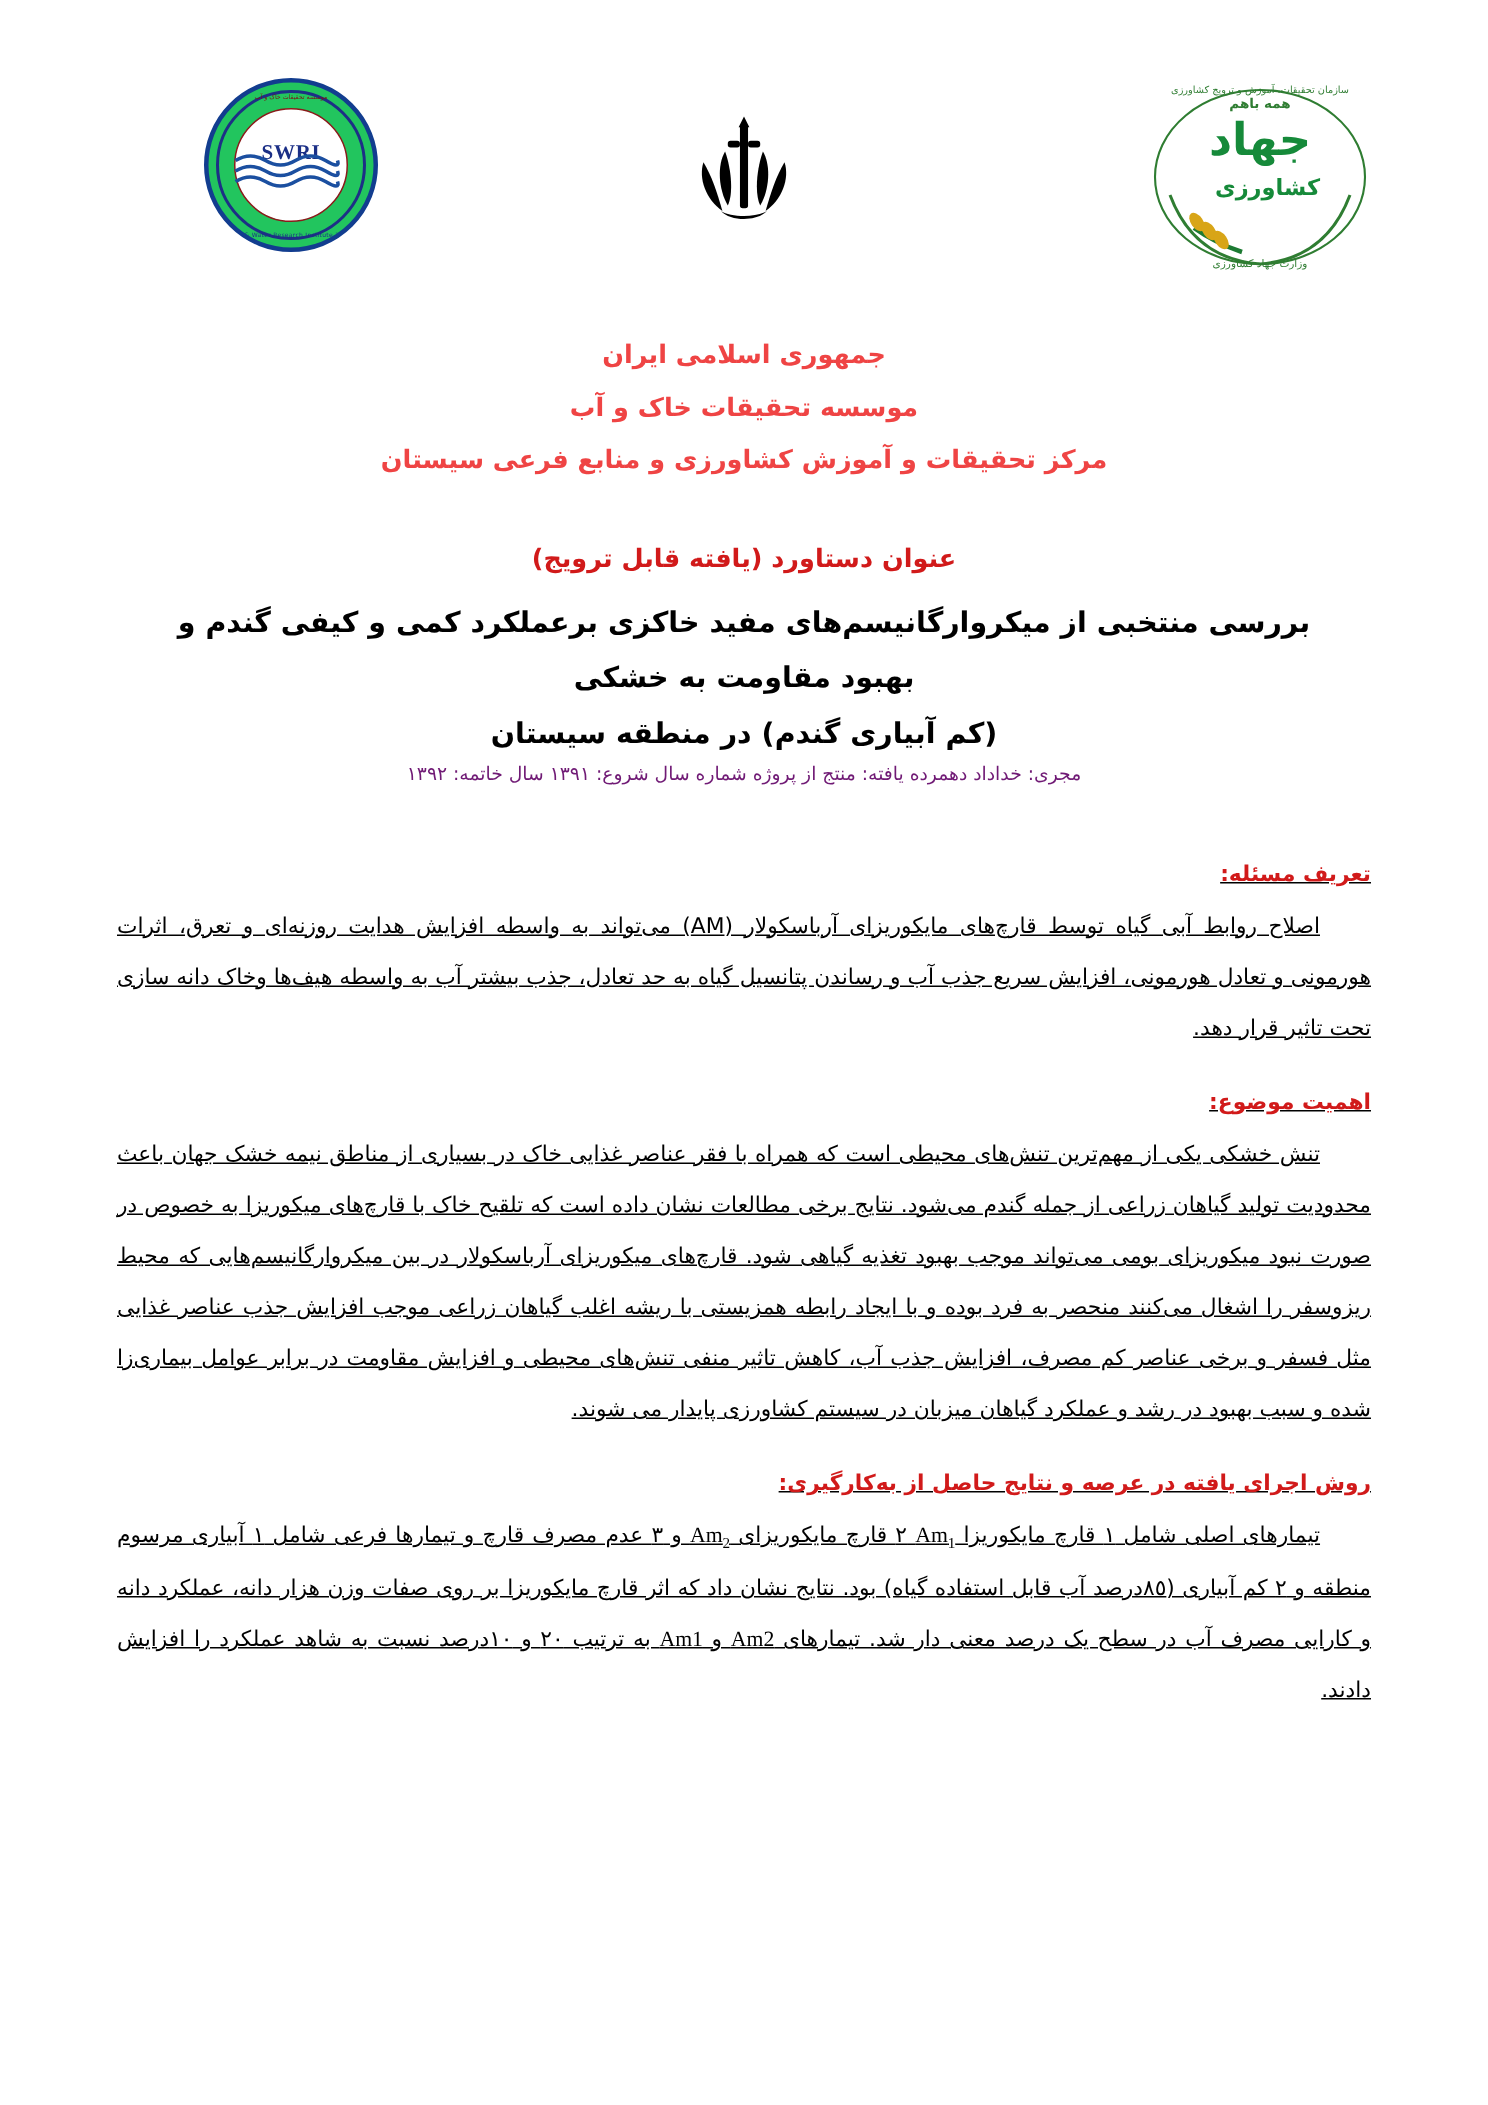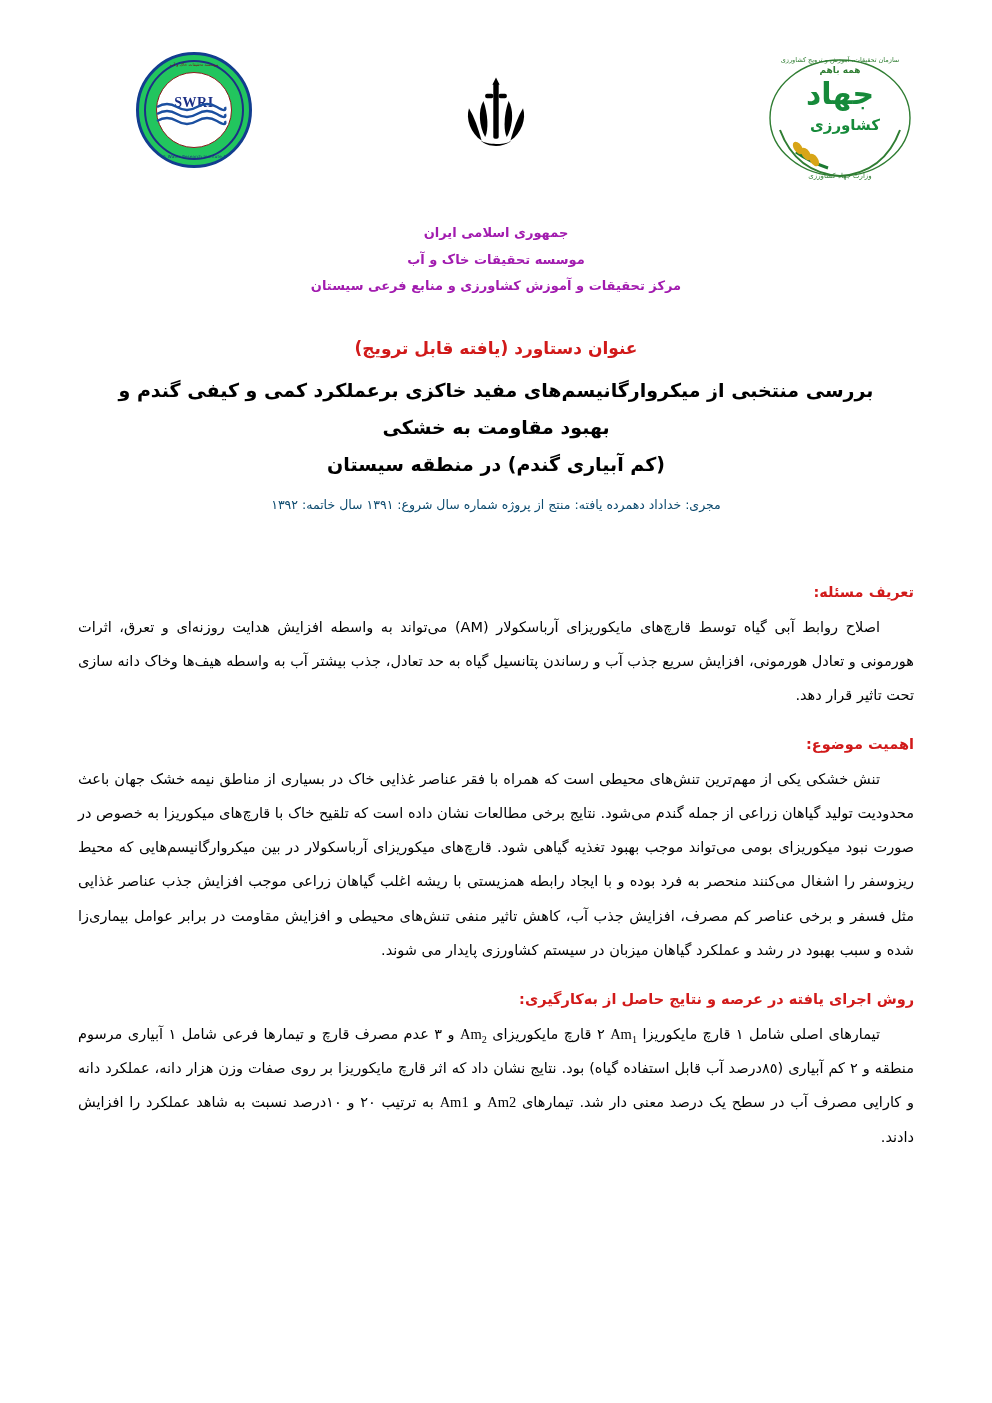--- a/index.html
+++ b/index.html
@@ -171,22 +171,22 @@
 
   
   .org-block {
     text-align: center;
     margin-top: 28px;
     line-height: 2.05;
   }
   .org-line {
     font-family: "DejaVu Sans", sans-serif;
     font-weight: bold;
-    font-size: 13px;
-    color: #a21caf;
+    font-size: 17px;
+    color: #ef4444;
   }
 
   
   .title-block {
     text-align: center;
     margin-top: 38px;
   }
   .doc-kicker {
     color: #d11a1a;
     font-weight: bold;
@@ -195,29 +195,29 @@
     text-align: center;
   }
   .doc-title {
     font-weight: bold;
     font-size: 19px;
     line-height: 1.95;
     color: #000;
     padding: 0 26px;
   }
   .meta-line {
-    margin-top: 14px;
-    color: #0c4a6e;
+    color: #701a75;
     font-size: 12.5px;
     direction: rtl;
   }
 
   
   .sections {
-    margin-top: 72px;
+    margin-top: 52px;
+    text-decoration: underline;
   }
   .section {
     margin-bottom: 8px;
   }
   .section-heading {
     color: #d11a1a;
     font-weight: bold;
     font-size: 14.5px;
     text-align: right;
     margin: 24px 0 10px 0;

